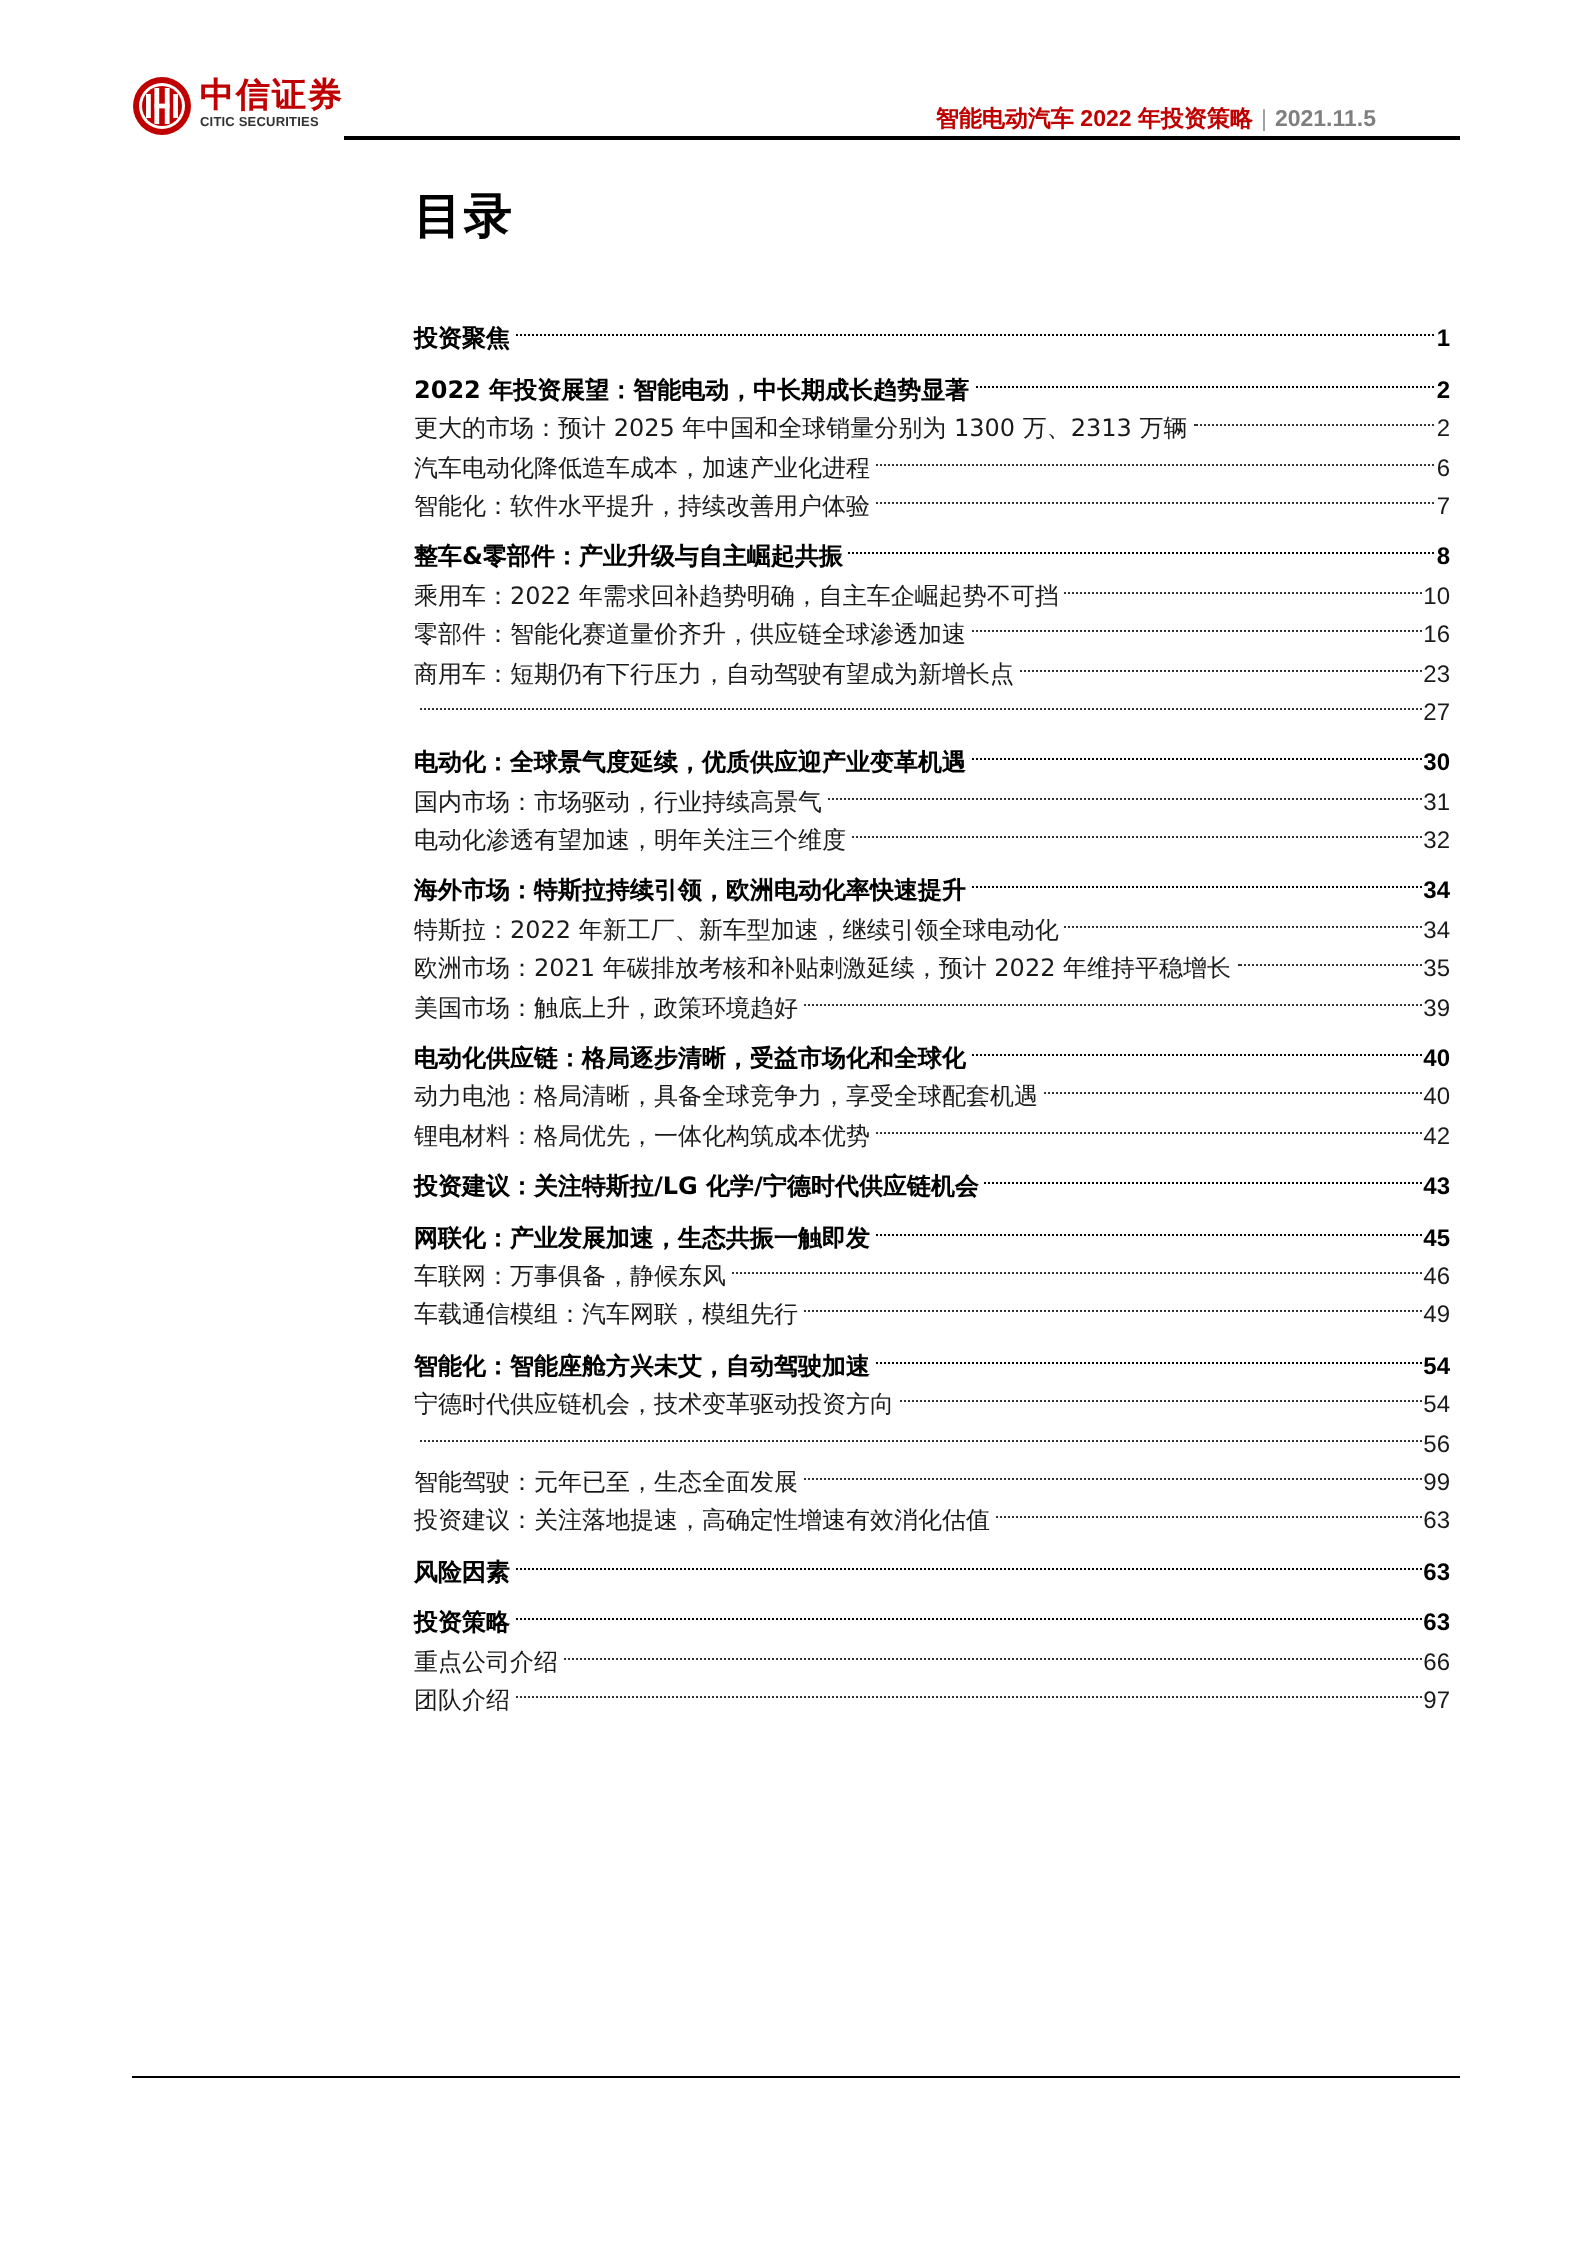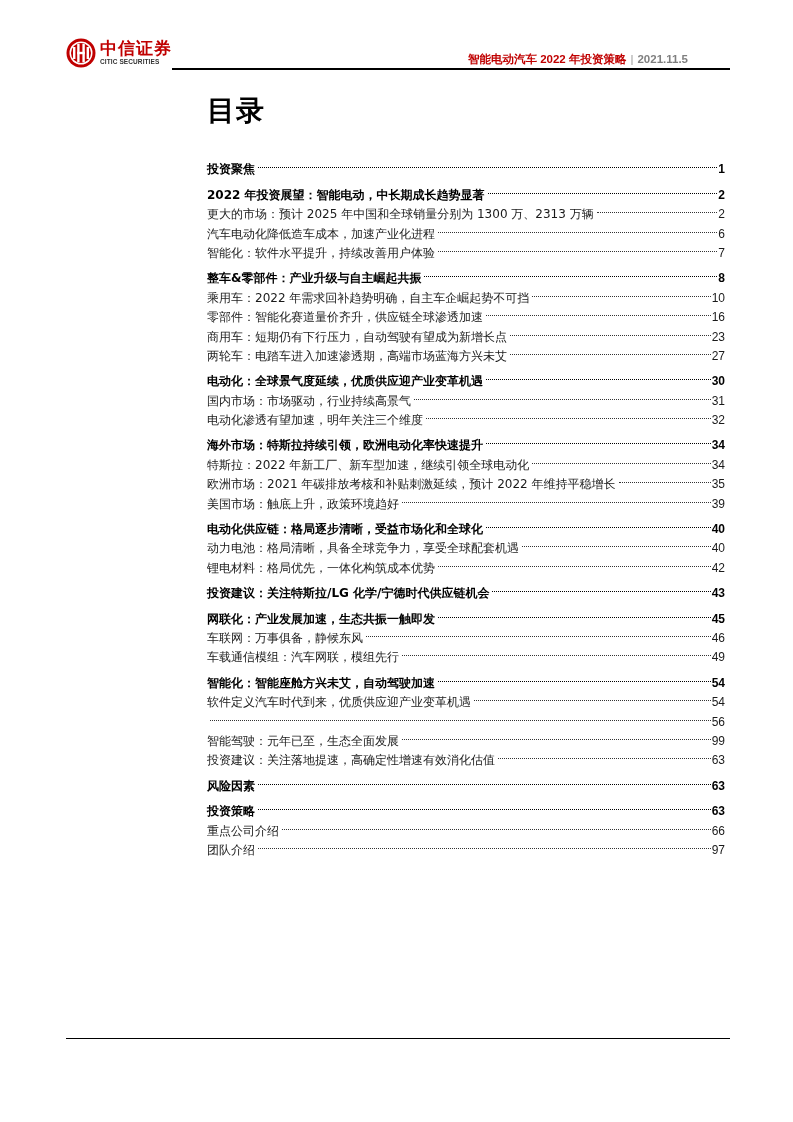--- a/index.html
+++ b/index.html
@@ -65,21 +65,21 @@
   .header-rule {
     position: absolute;
     left: 172px; top: 68px;
     width: 558px; height: 2px;
     background: #000000;
   }
 
   .toc-title {
     position: absolute;
     left: 207px; top: 92px;
-    font-size: 28px;
+    font-size: 24px;
     font-weight: bold;
     letter-spacing: 1px;
     text-align: right;
   }
 
   .toc {
     position: absolute;
     left: 207px;
     top: 154px;
     width: 518px;
@@ -195,21 +195,20 @@
         <span class="label">零部件：智能化赛道量价齐升，供应链全球渗透加速</span>
         <span class="leader"></span>
         <span class="page">16</span>
       </div>
       <div class="toc-row level-2">
         <span class="label">商用车：短期仍有下行压力，自动驾驶有望成为新增长点</span>
         <span class="leader"></span>
         <span class="page">23</span>
       </div>
       <div class="toc-row level-2">
-        <span class="label">两轮车：电踏车进入加速渗透期，高端市场蓝海方兴未艾</span>
         <span class="leader"></span>
         <span class="page">27</span>
       </div>
     </div>
     <div class="toc-group">
       <div class="toc-row level-1">
         <span class="label">电动化：全球景气度延续，优质供应迎产业变革机遇</span>
         <span class="leader"></span>
         <span class="page">30</span>
       </div>
@@ -287,21 +286,21 @@
         <span class="page">49</span>
       </div>
     </div>
     <div class="toc-group">
       <div class="toc-row level-1">
         <span class="label">智能化：智能座舱方兴未艾，自动驾驶加速</span>
         <span class="leader"></span>
         <span class="page">54</span>
       </div>
       <div class="toc-row level-2">
-        <span class="label">软件定义汽车时代到来，优质供应迎产业变革机遇</span>
+        <span class="label">宁德时代供应链机会，技术变革驱动投资方向</span>
         <span class="leader"></span>
         <span class="page">54</span>
       </div>
       <div class="toc-row level-2">
         <span class="leader"></span>
         <span class="page">56</span>
       </div>
       <div class="toc-row level-2">
         <span class="label">智能驾驶：元年已至，生态全面发展</span>
         <span class="leader"></span>

